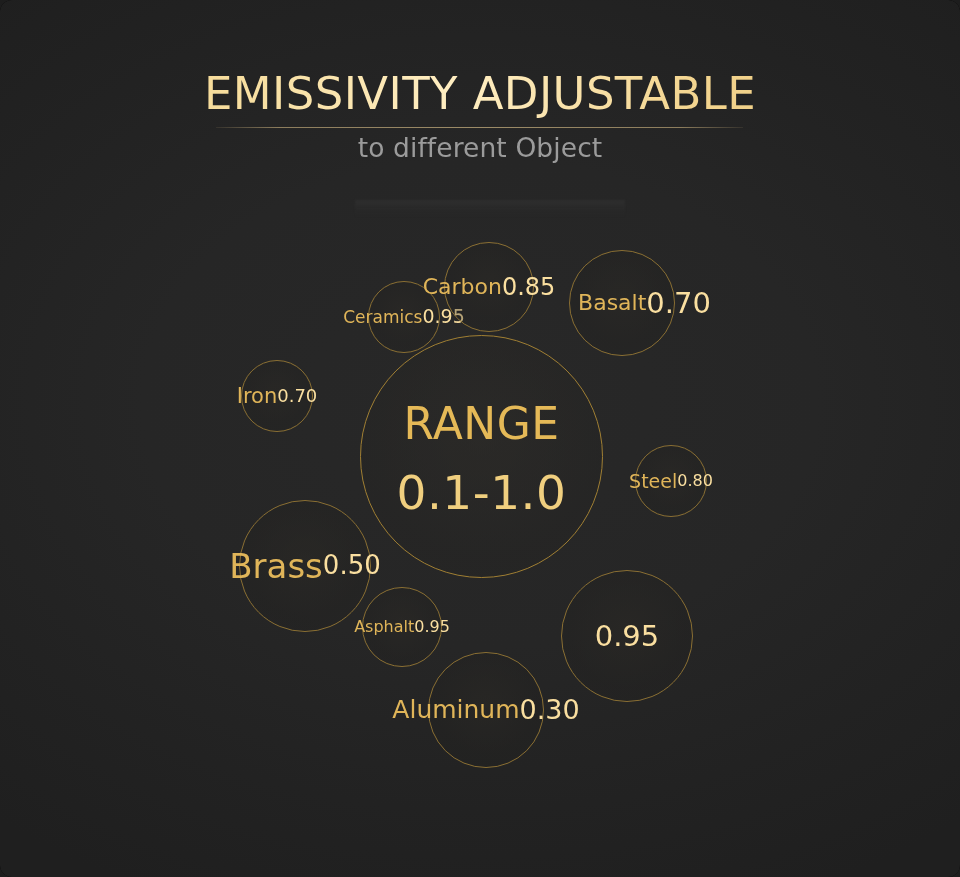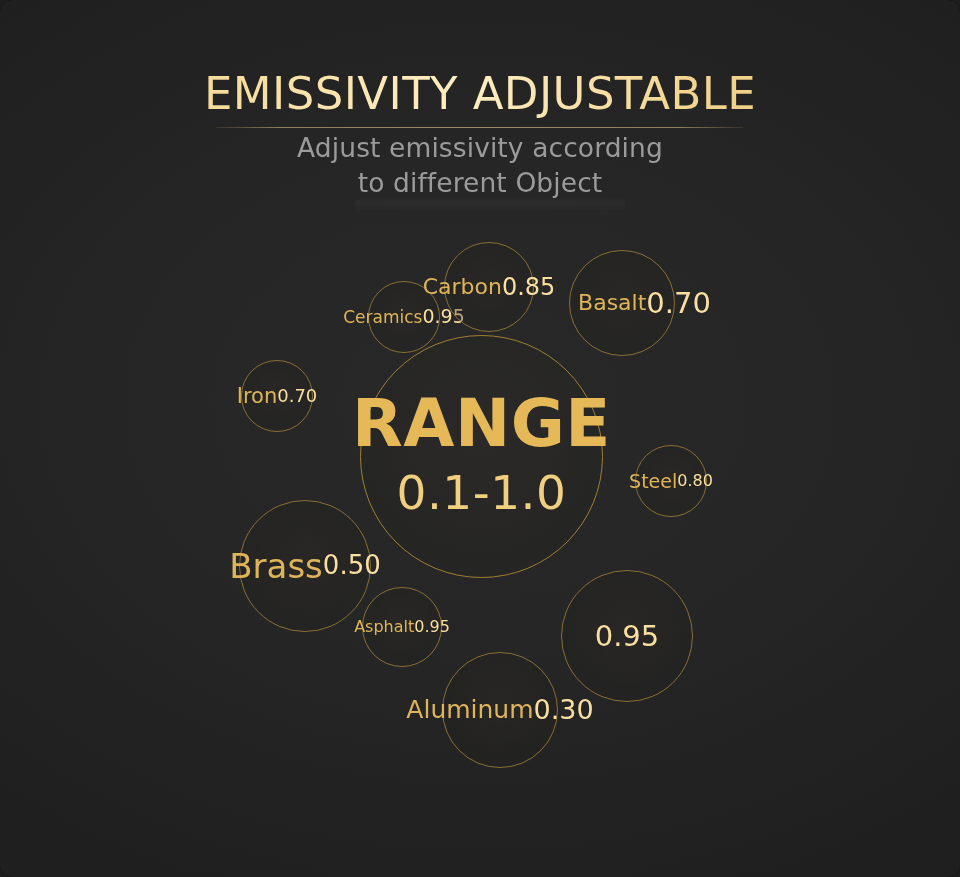--- a/index.html
+++ b/index.html
@@ -124,44 +124,42 @@
     border-radius: 50%;
     border: 1px solid #a07f33;
     box-sizing: border-box;
     display: flex;
     flex-direction: column;
     align-items: center;
     justify-content: center;
     background: radial-gradient(circle at 50% 42%, rgba(45,43,39,0.55) 0%, rgba(35,34,32,0.3) 65%, rgba(31,30,29,0.1) 100%);
   }
   .hub-title {
-    font-size: 66px;
+    font-size: 44px;
     line-height: 60px;
     color: #e5b957;
     letter-spacing: 0.5px;
     margin-bottom: 12px;
-    font-weight: bold;
   }
   .hub-value {
     font-size: 47px;
     line-height: 54px;
     color: #f0cf7f;
     letter-spacing: 0.5px;
   }
 </style>
 </head>
 <body>
 
 <div id="stage">
 
   <div class="header">
     <div class="title">EMISSIVITY ADJUSTABLE</div>
     <div class="title-rule"></div>
     <div class="subtitle">
-      <div>Adjust emissivity according</div>
       <div>to different Object</div>
     </div>
     <div class="subtitle-reflection"></div>
   </div>
 
   <div id="bubble-layer">
       <div class="bubble" style="left: 320px; top: 281px; width: 72px; height: 72px; margin-left: 48px;">
         <span class="b-label" style="font-size: 17px;">Ceramics</span>
         <span class="b-value" style="font-size: 19px;">0.95</span>
       </div>
@@ -182,21 +180,21 @@
         <span class="b-value" style="font-size: 16px;">0.80</span>
       </div>
       <div class="bubble" style="left: 239px; top: 500px; width: 132px; height: 132px;">
         <span class="b-label" style="font-size: 34px;">Brass</span>
         <span class="b-value" style="font-size: 26px;">0.50</span>
       </div>
       <div class="bubble" style="left: 362px; top: 587px; width: 80px; height: 80px;">
         <span class="b-label" style="font-size: 16px;">Asphalt</span>
         <span class="b-value" style="font-size: 16px;">0.95</span>
       </div>
-      <div class="bubble" style="left: 442px; top: 652px; width: 116px; height: 116px; text-align: right;">
+      <div class="bubble" style="left: 428px; top: 652px; width: 116px; height: 116px; text-align: right;">
         <span class="b-label" style="font-size: 25px;">Aluminum</span>
         <span class="b-value" style="font-size: 27px;">0.30</span>
       </div>
       <div class="bubble" style="left: 561px; top: 570px; width: 132px; height: 132px;">
         <span class="b-value" style="font-size: 29px;">0.95</span>
       </div>
     </div>
 
   <div class="hub">
     <div class="hub-title">RANGE</div>

